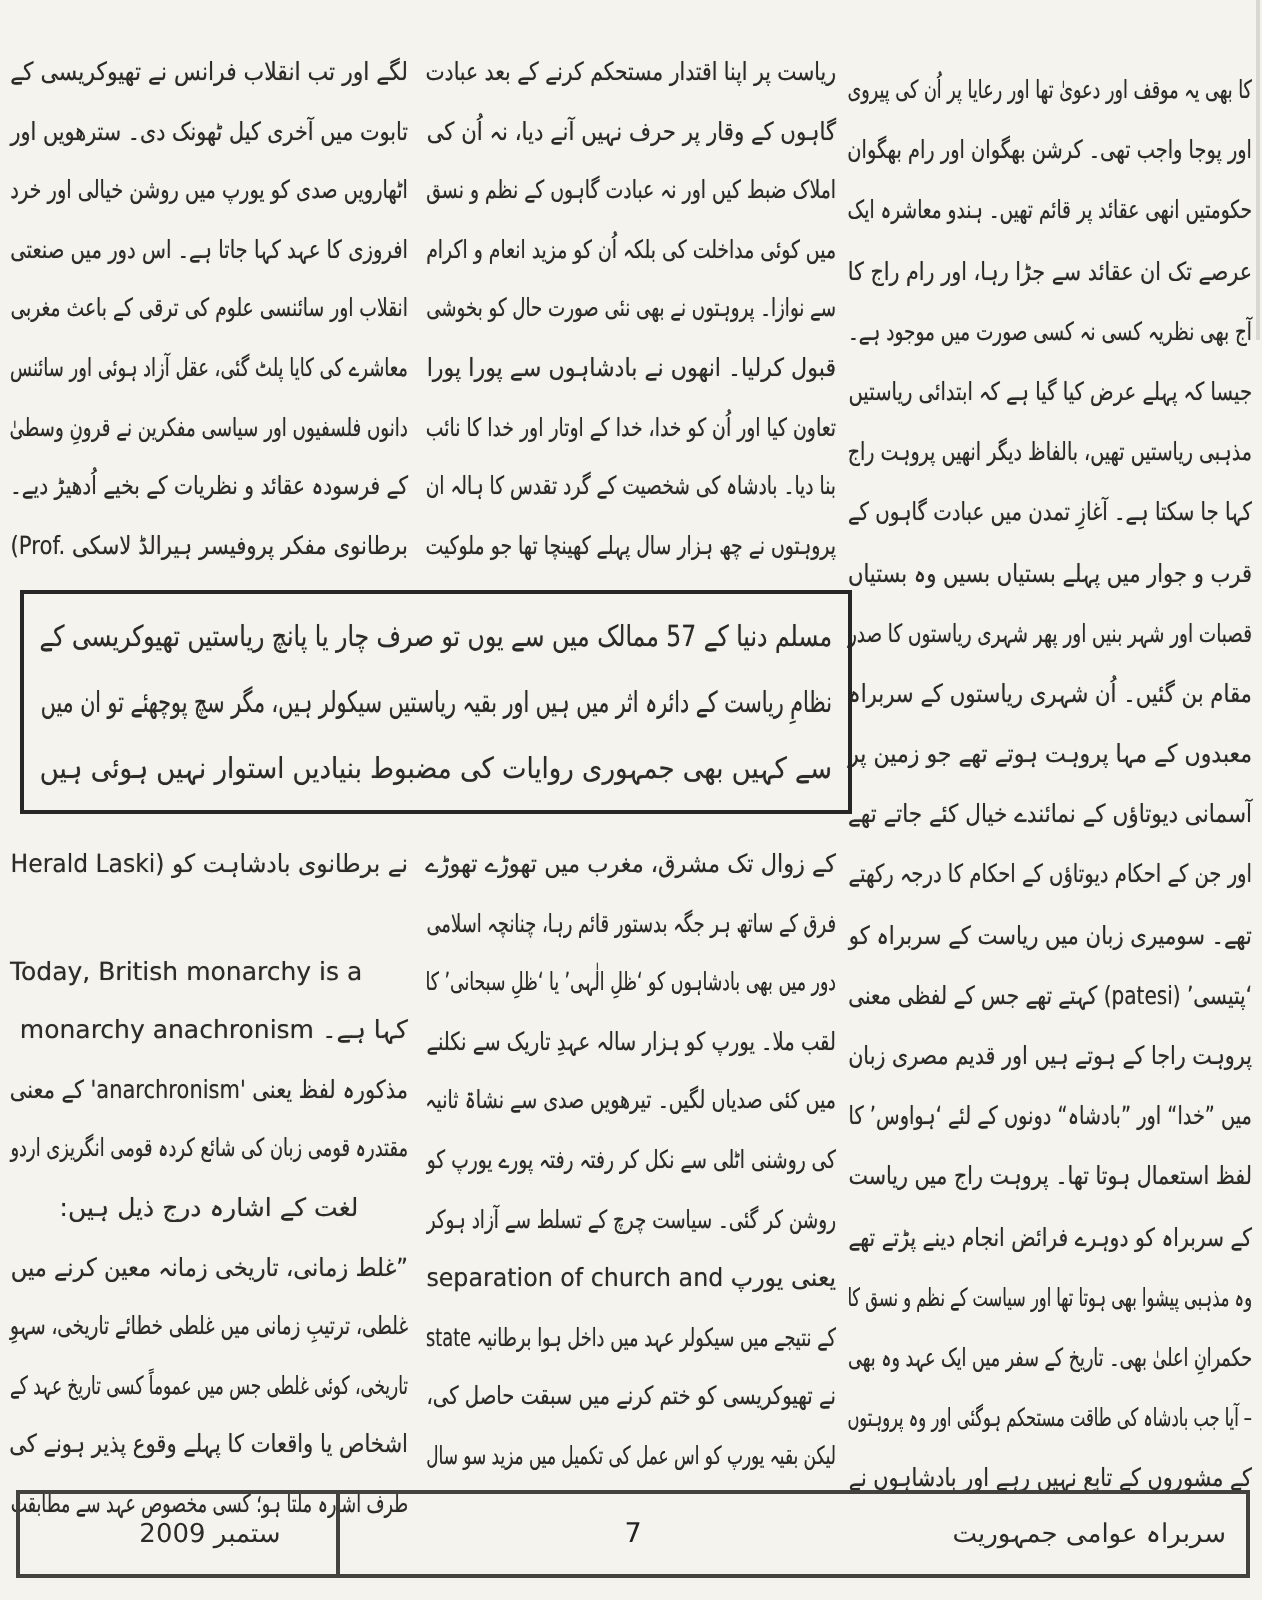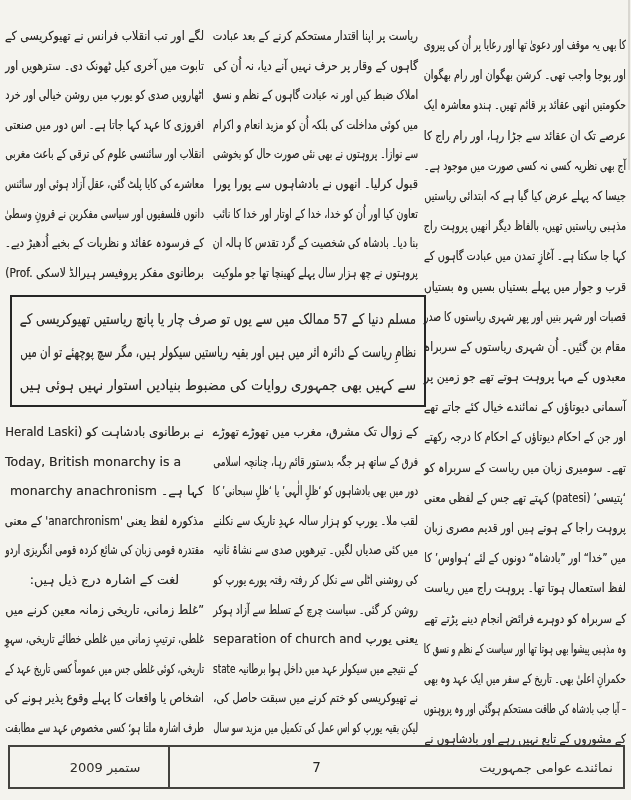--- a/index.html
+++ b/index.html
@@ -15,21 +15,21 @@
   .col-left-top{top:21px;left:5px;width:199px;}
   .col-mid-bottom{top:417px;left:213px;width:205px;}
   .col-left-bottom{top:417px;left:5px;width:199px;}
   .line{
     height:29.6px;line-height:29.6px;
     direction:rtl;text-align:right;
     font-size:12.5px;white-space:nowrap;
     text-shadow:0 0 .4px rgba(45,43,40,.55);
   }
   .col-right .line{height:30.2px;line-height:30.2px;}
-  .line.ltr{direction:ltr;text-align:left;}
+  .line.ltr{direction:ltr;text-align:left;margin-top:24px;}
   .line.a-c{text-align:center;}
   .quote-box{
     position:absolute;top:295px;left:10px;width:396px;height:98px;
     border:2.5px solid #262626;padding:6px 8px 4px 8px;
   }
   .quote-box .line{height:33px;line-height:33px;font-size:14.5px;}
   .footer{
     position:absolute;top:745px;left:8px;width:613px;height:40px;
     border:2px solid #44423e;background:transparent;
   }
@@ -140,18 +140,18 @@
       <div class="line" style="transform: scaleX(0.674576); transform-origin: right center;">تاریخی، کوئی غلطی جس میں عموماً کسی تاریخ عہد کے</div>
       <div class="line" style="transform: scaleX(0.84322); transform-origin: right center;">اشخاص یا واقعات کا پہلے وقوع پذیر ہونے کی</div>
       <div class="line" style="transform: scaleX(0.695804); transform-origin: right center;">طرف اشارہ ملتا ہو؛ کسی مخصوص عہد سے مطابقت</div>
     </div>
 
   <div class="footer">
     <div class="footer-date">
       <span>ستمبر 2009</span>
     </div>
     <div class="footer-page">7</div>
-    <div class="footer-mag">نمائندے عوامی جمہوریت</div>
+    <div class="footer-mag">سربراہ عوامی جمہوریت</div>
   </div>
 
   <div class="edge-artifact"></div>
 
 </div>
 
 </body></html>

